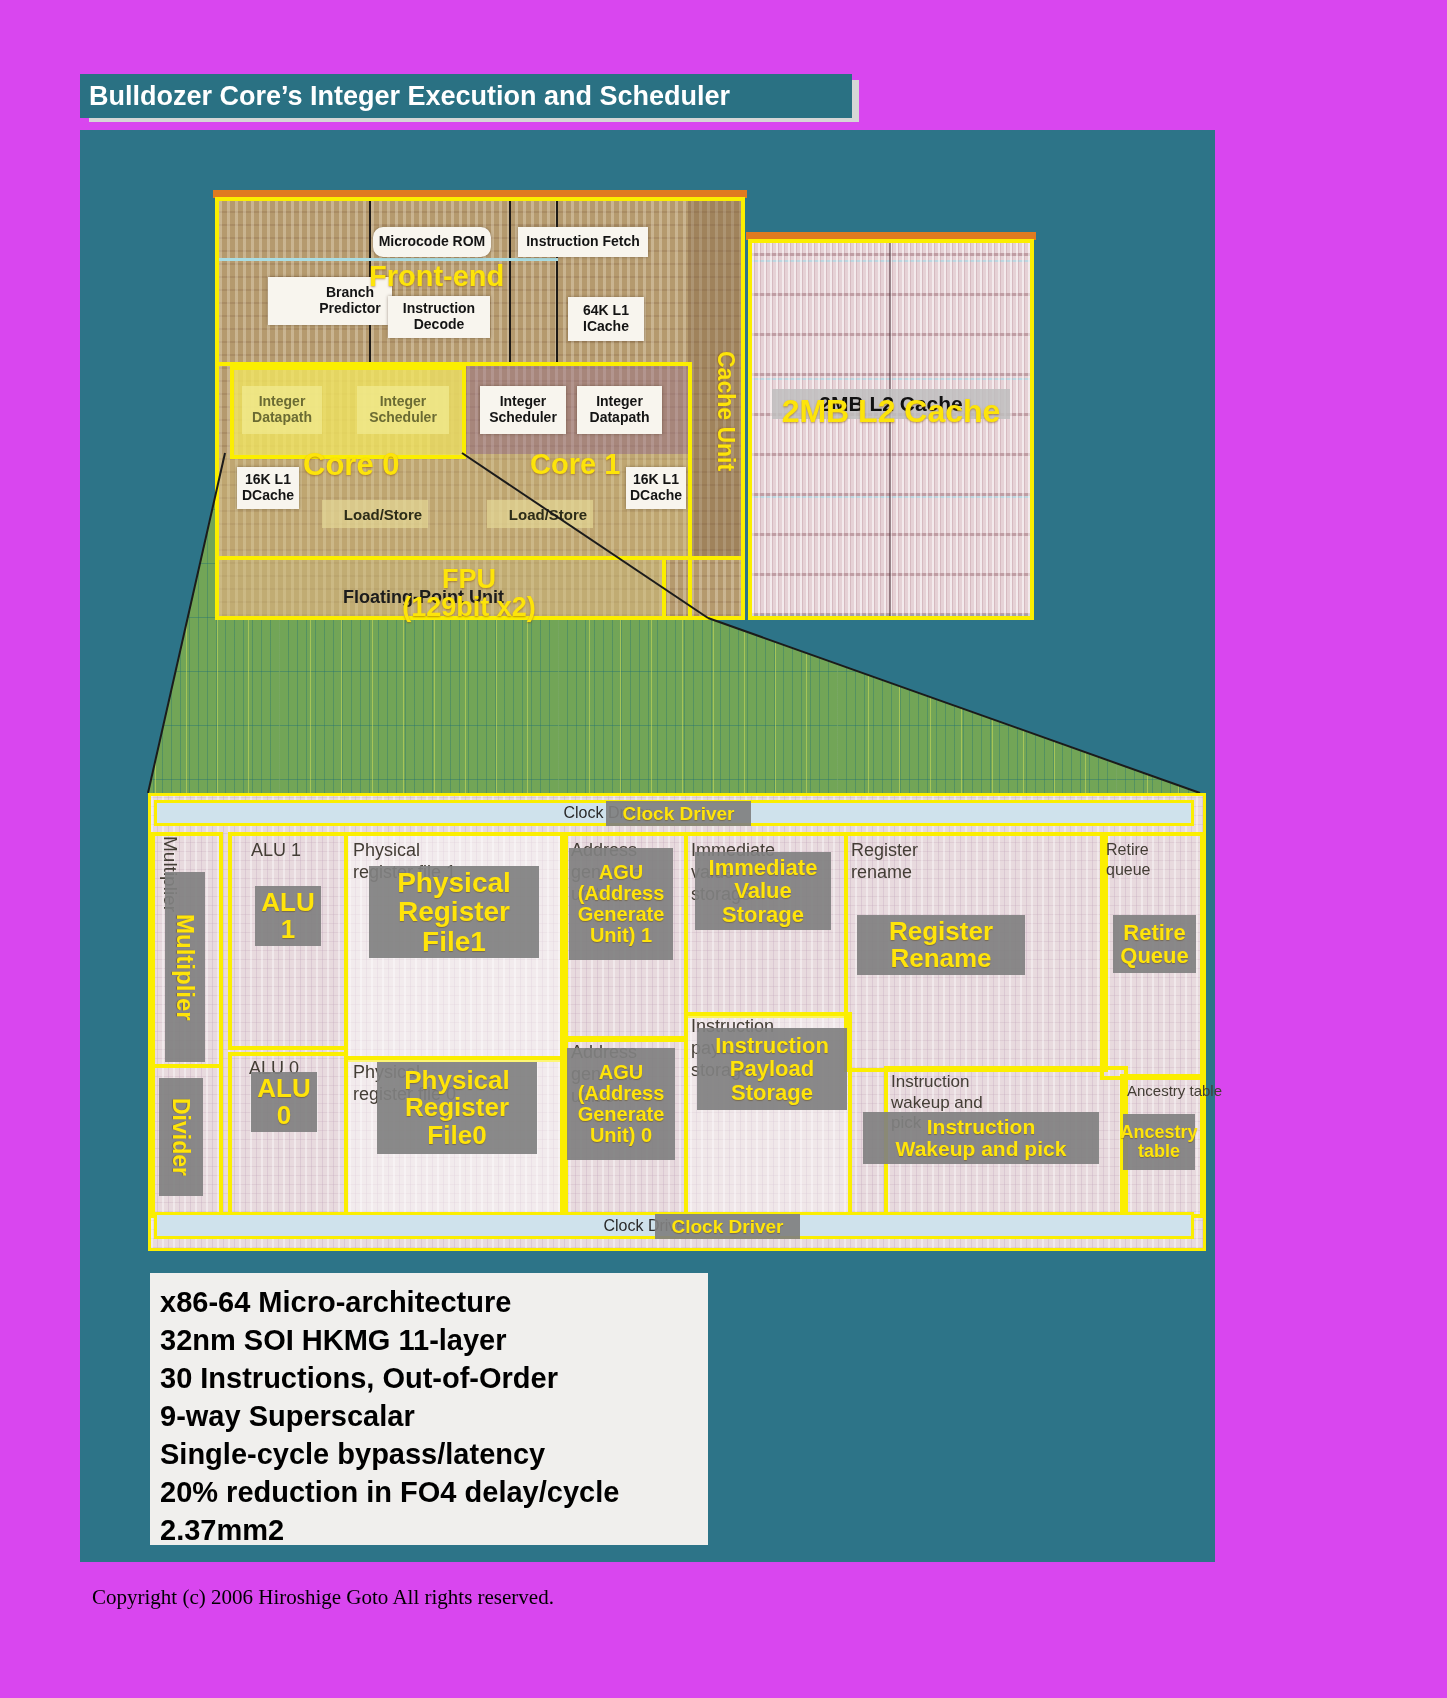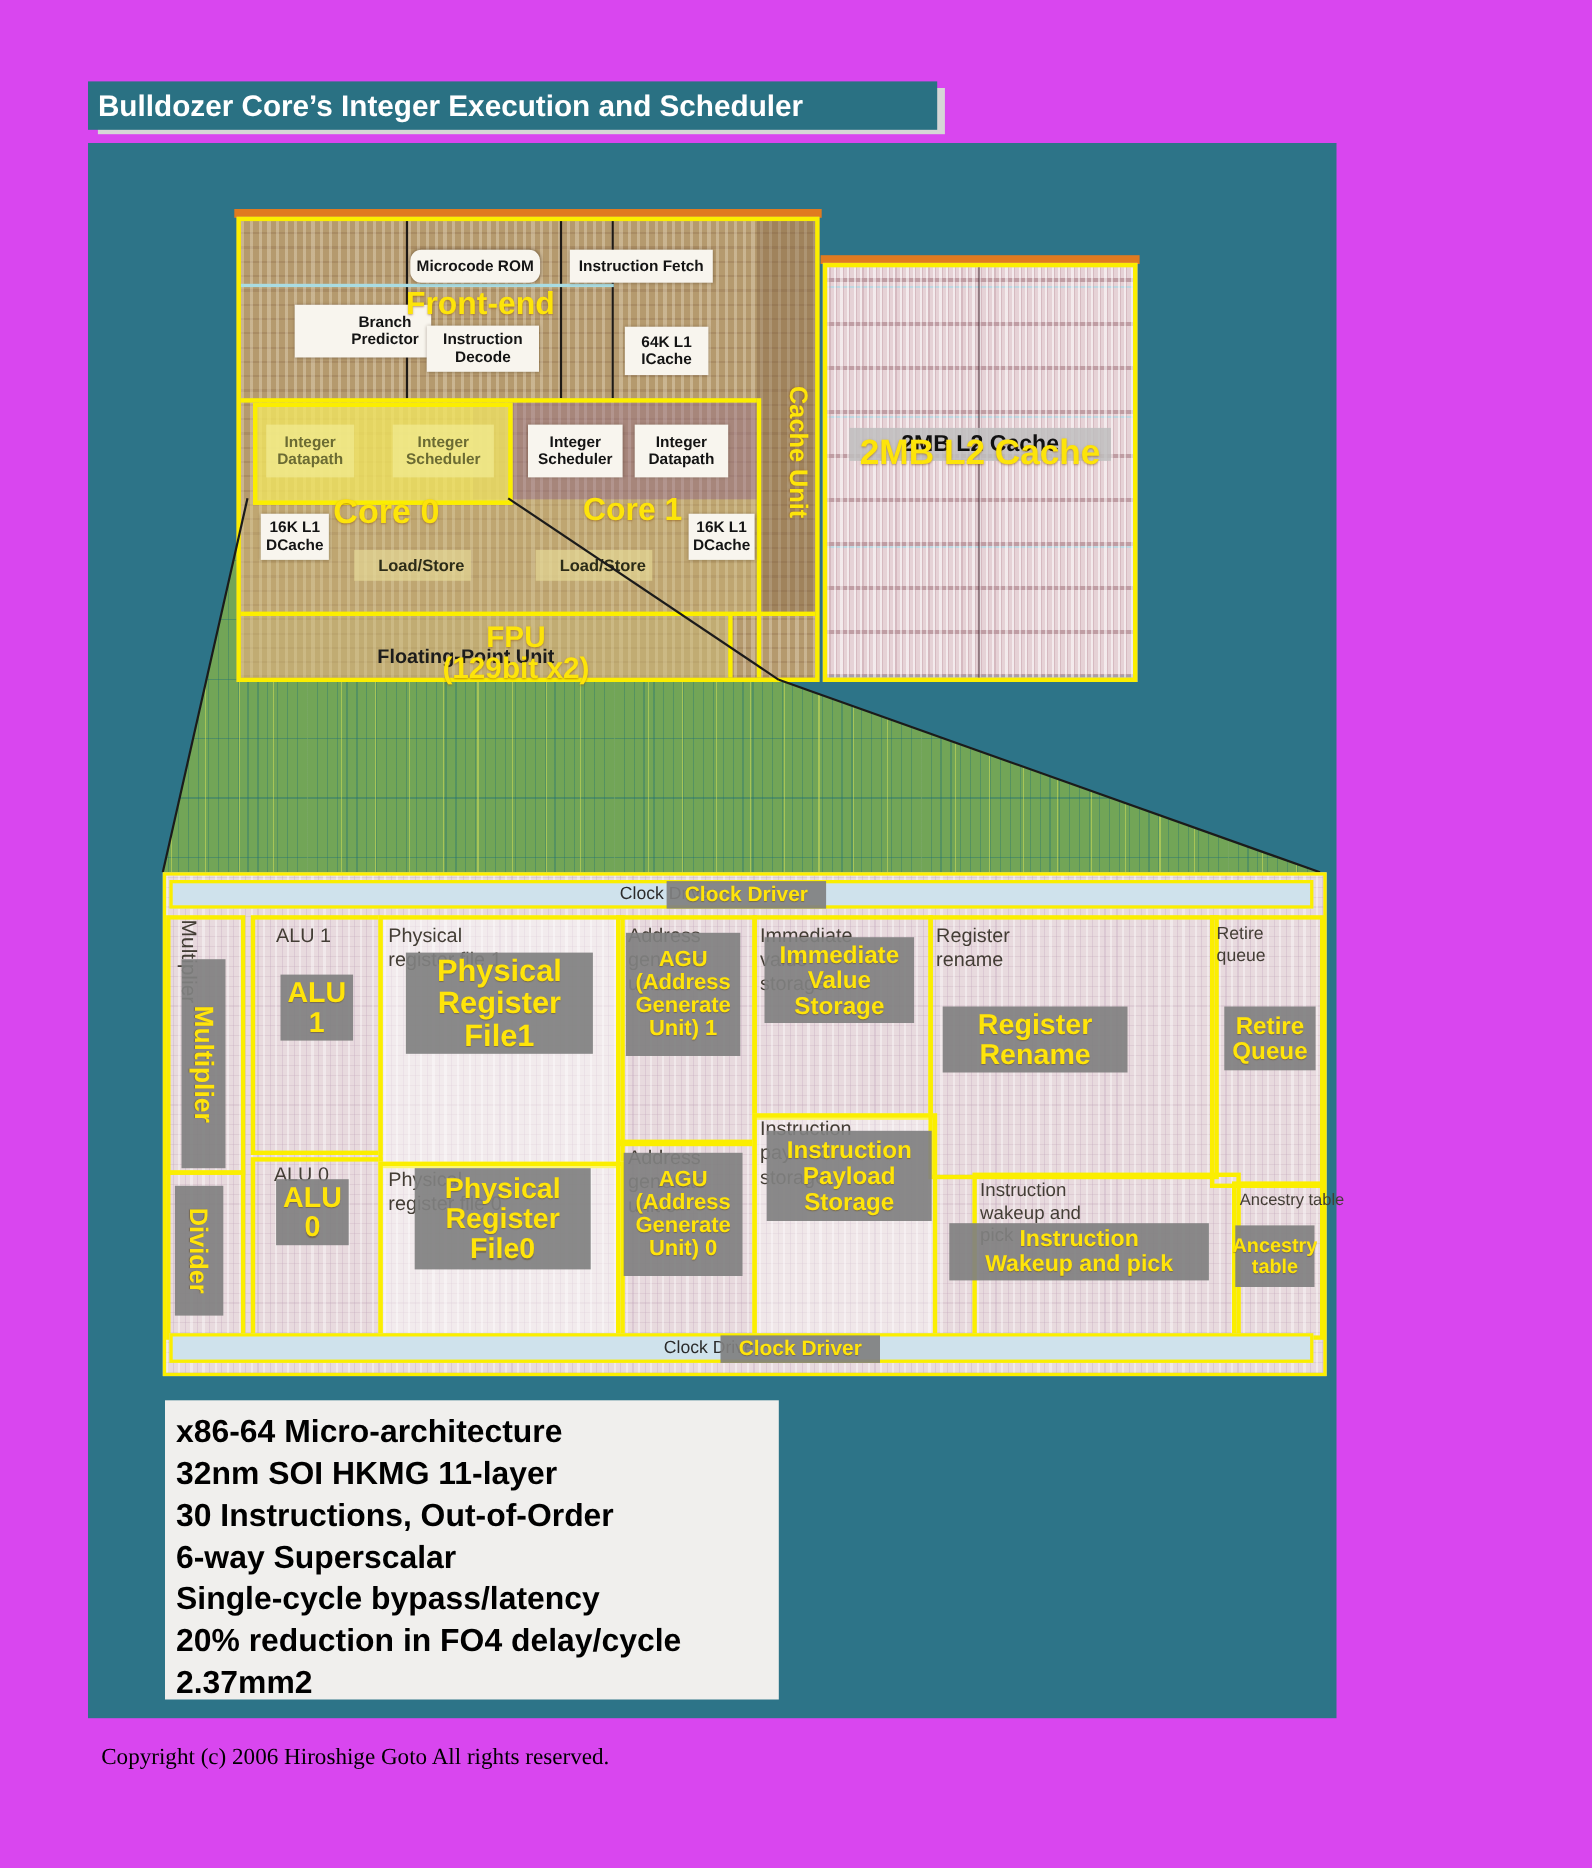--- a/index.html
+++ b/index.html
@@ -236,21 +236,21 @@
     <div class="cbar" style="left:3px;top:416px;width:1034px;height:21px;">
       <div class="cbase" style="left:0;top:2px;width:980px;">Clock Driver</div>
     </div>
     <div class="ov" style="left:504px;top:418px;width:145px;height:25px;font-size:19px;">Clock Driver</div>
   </div>
 
   <div class="abs" id="info-box">
     <div class="ln">x86-64 Micro-architecture</div>
     <div class="ln">32nm SOI HKMG 11-layer</div>
     <div class="ln">30 Instructions, Out-of-Order</div>
-    <div class="ln">6-way Superscalar</div>
+    <div class="ln">9-way Superscalar</div>
     <div class="ln">Single-cycle bypass/latency</div>
     <div class="ln">20% reduction in FO4 delay/cycle</div>
     <div class="ln">2.37mm2</div>
   </div>
 
   <div class="abs" id="copyright">Copyright (c) 2006 Hiroshige Goto All rights reserved.</div>
 
 </div>
 
 </body></html>

